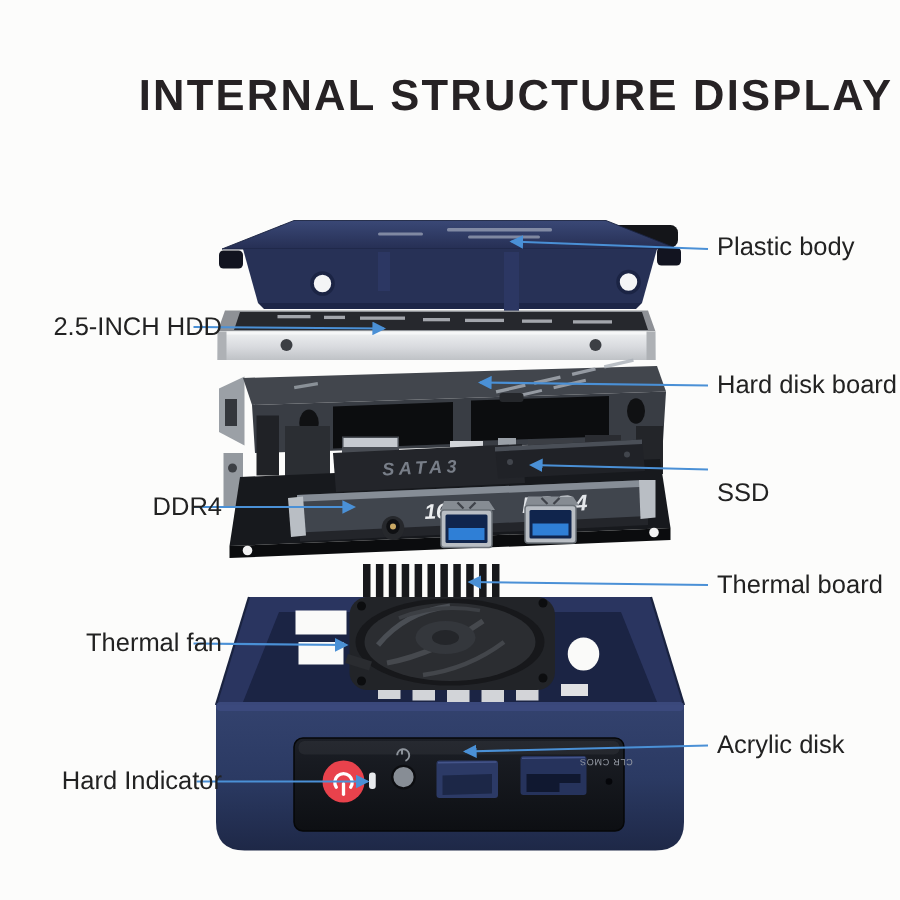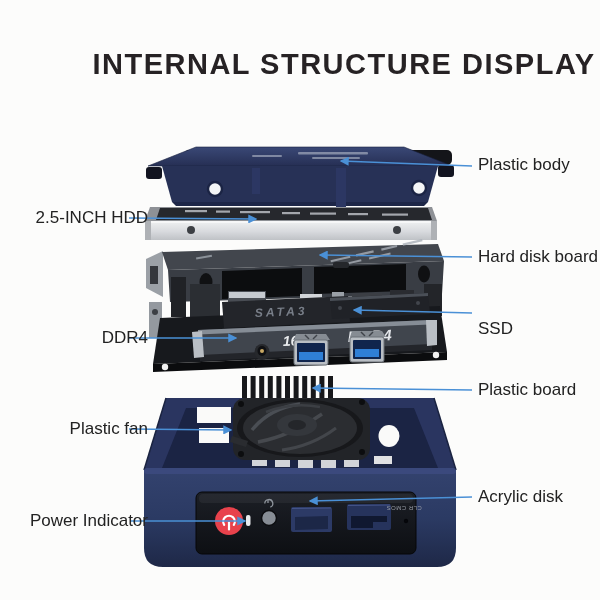--- a/index.html
+++ b/index.html
@@ -269,16 +269,16 @@
     <line x1="472" y1="497" x2="310" y2="501" marker-end="url(#arrow)"></line>
     <line x1="131" y1="521" x2="245" y2="521" marker-end="url(#arrow)"></line>
   </g>
 </svg>
 
 <div class="label right" style="top:154px">Plastic body</div>
 <div class="label left" style="top:207px">2.5-INCH HDD</div>
 <div class="label right" style="top:246px">Hard disk board</div>
 <div class="label right" style="top:318px">SSD</div>
 <div class="label left" style="top:327px">DDR4</div>
-<div class="label right" style="top:379px">Plastic board</div>
-<div class="label left" style="top:418px">Plastic fan</div>
+<div class="label right" style="top:379px">Thermal board</div>
+<div class="label left" style="top:418px">Thermal fan</div>
 <div class="label right" style="top:486px">Acrylic disk</div>
-<div class="label left" style="top:510px">Power Indicator</div>
+<div class="label left" style="top:510px">Hard Indicator</div>
 
 </body></html>

